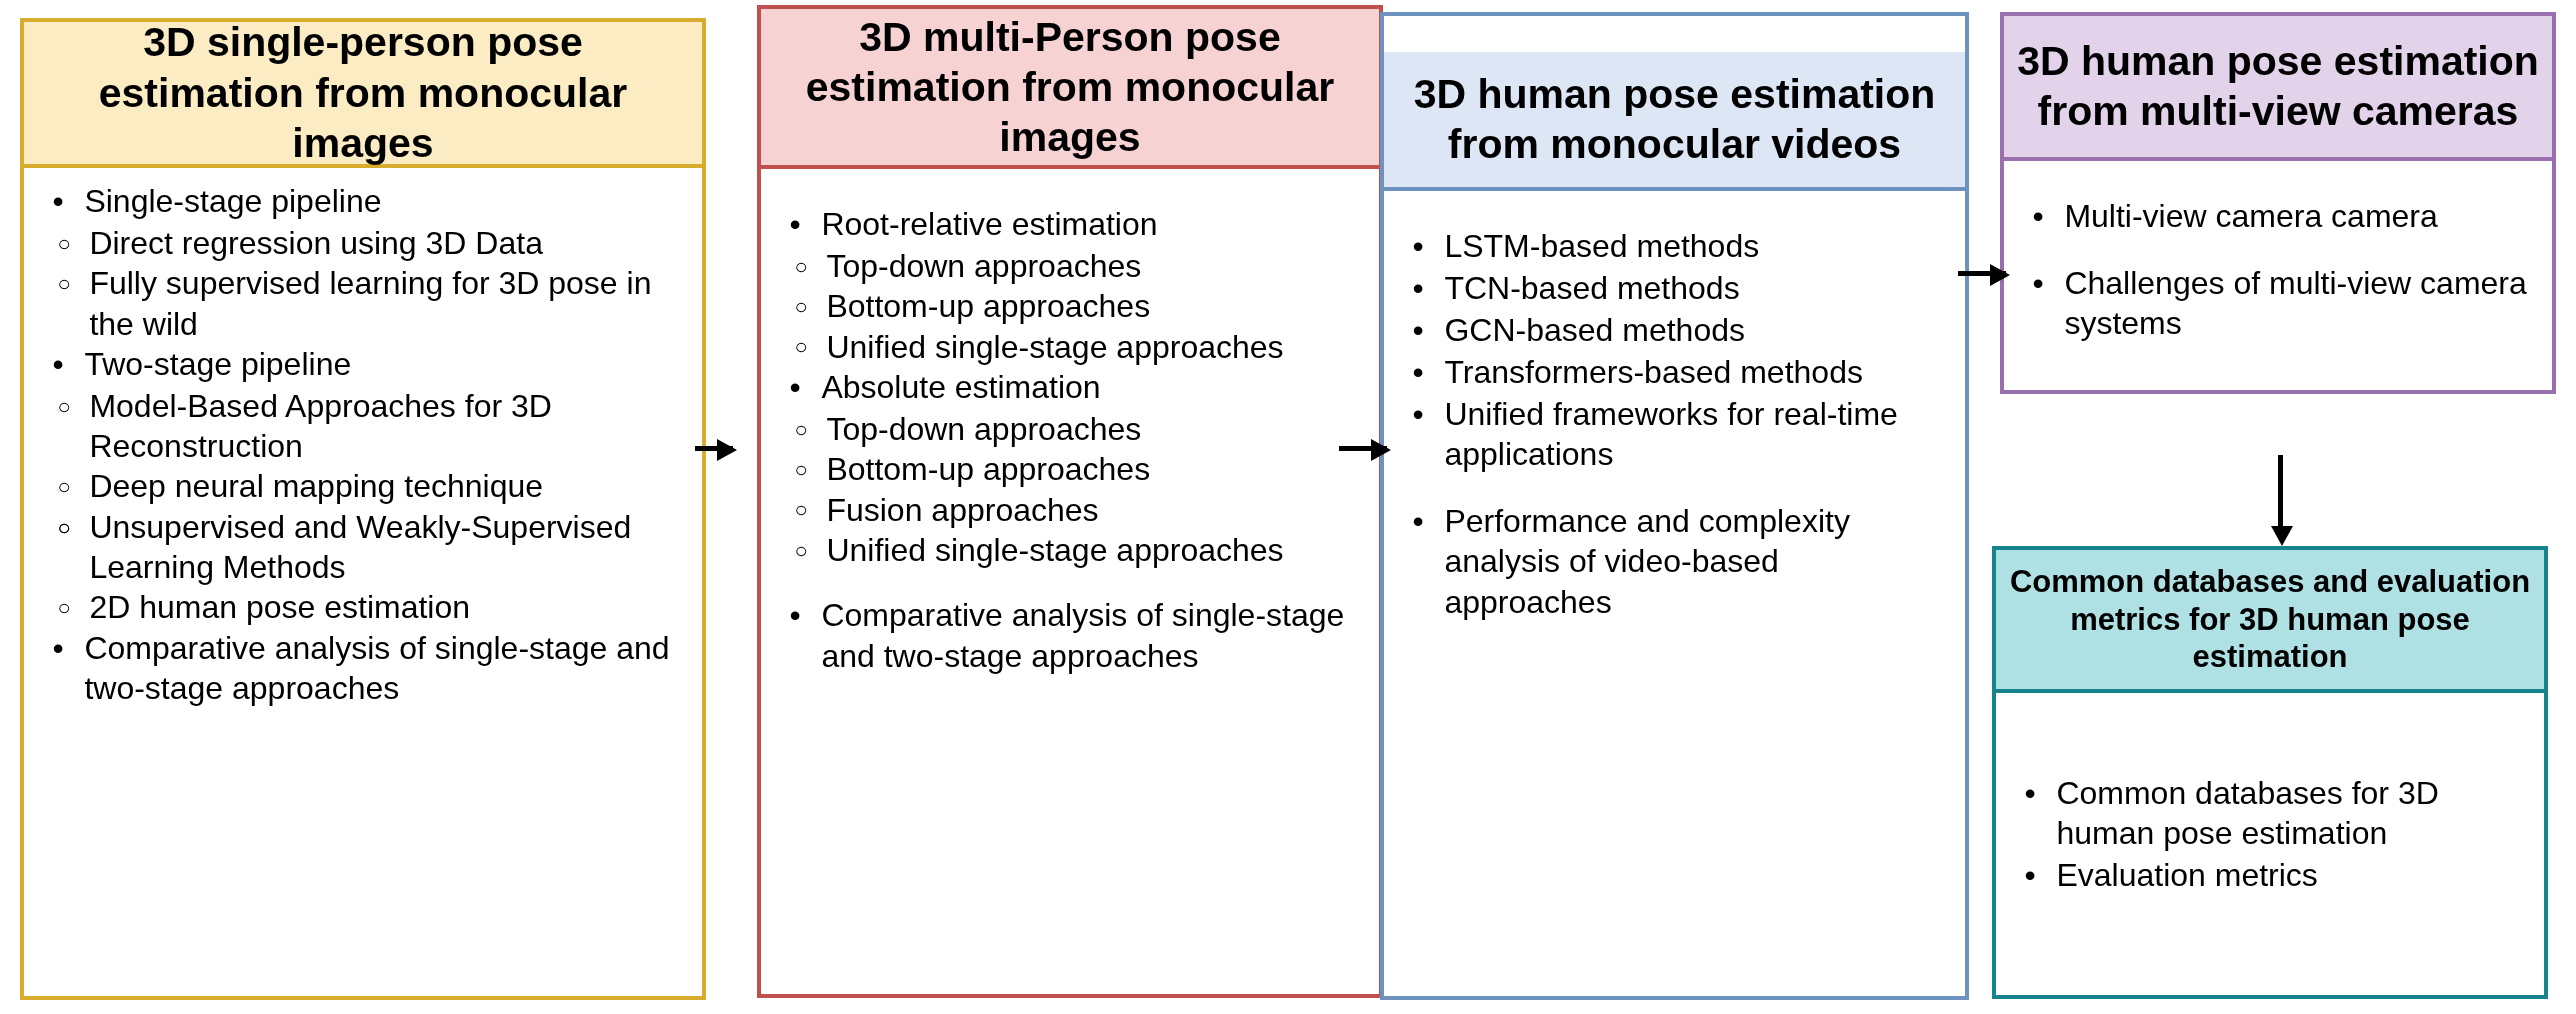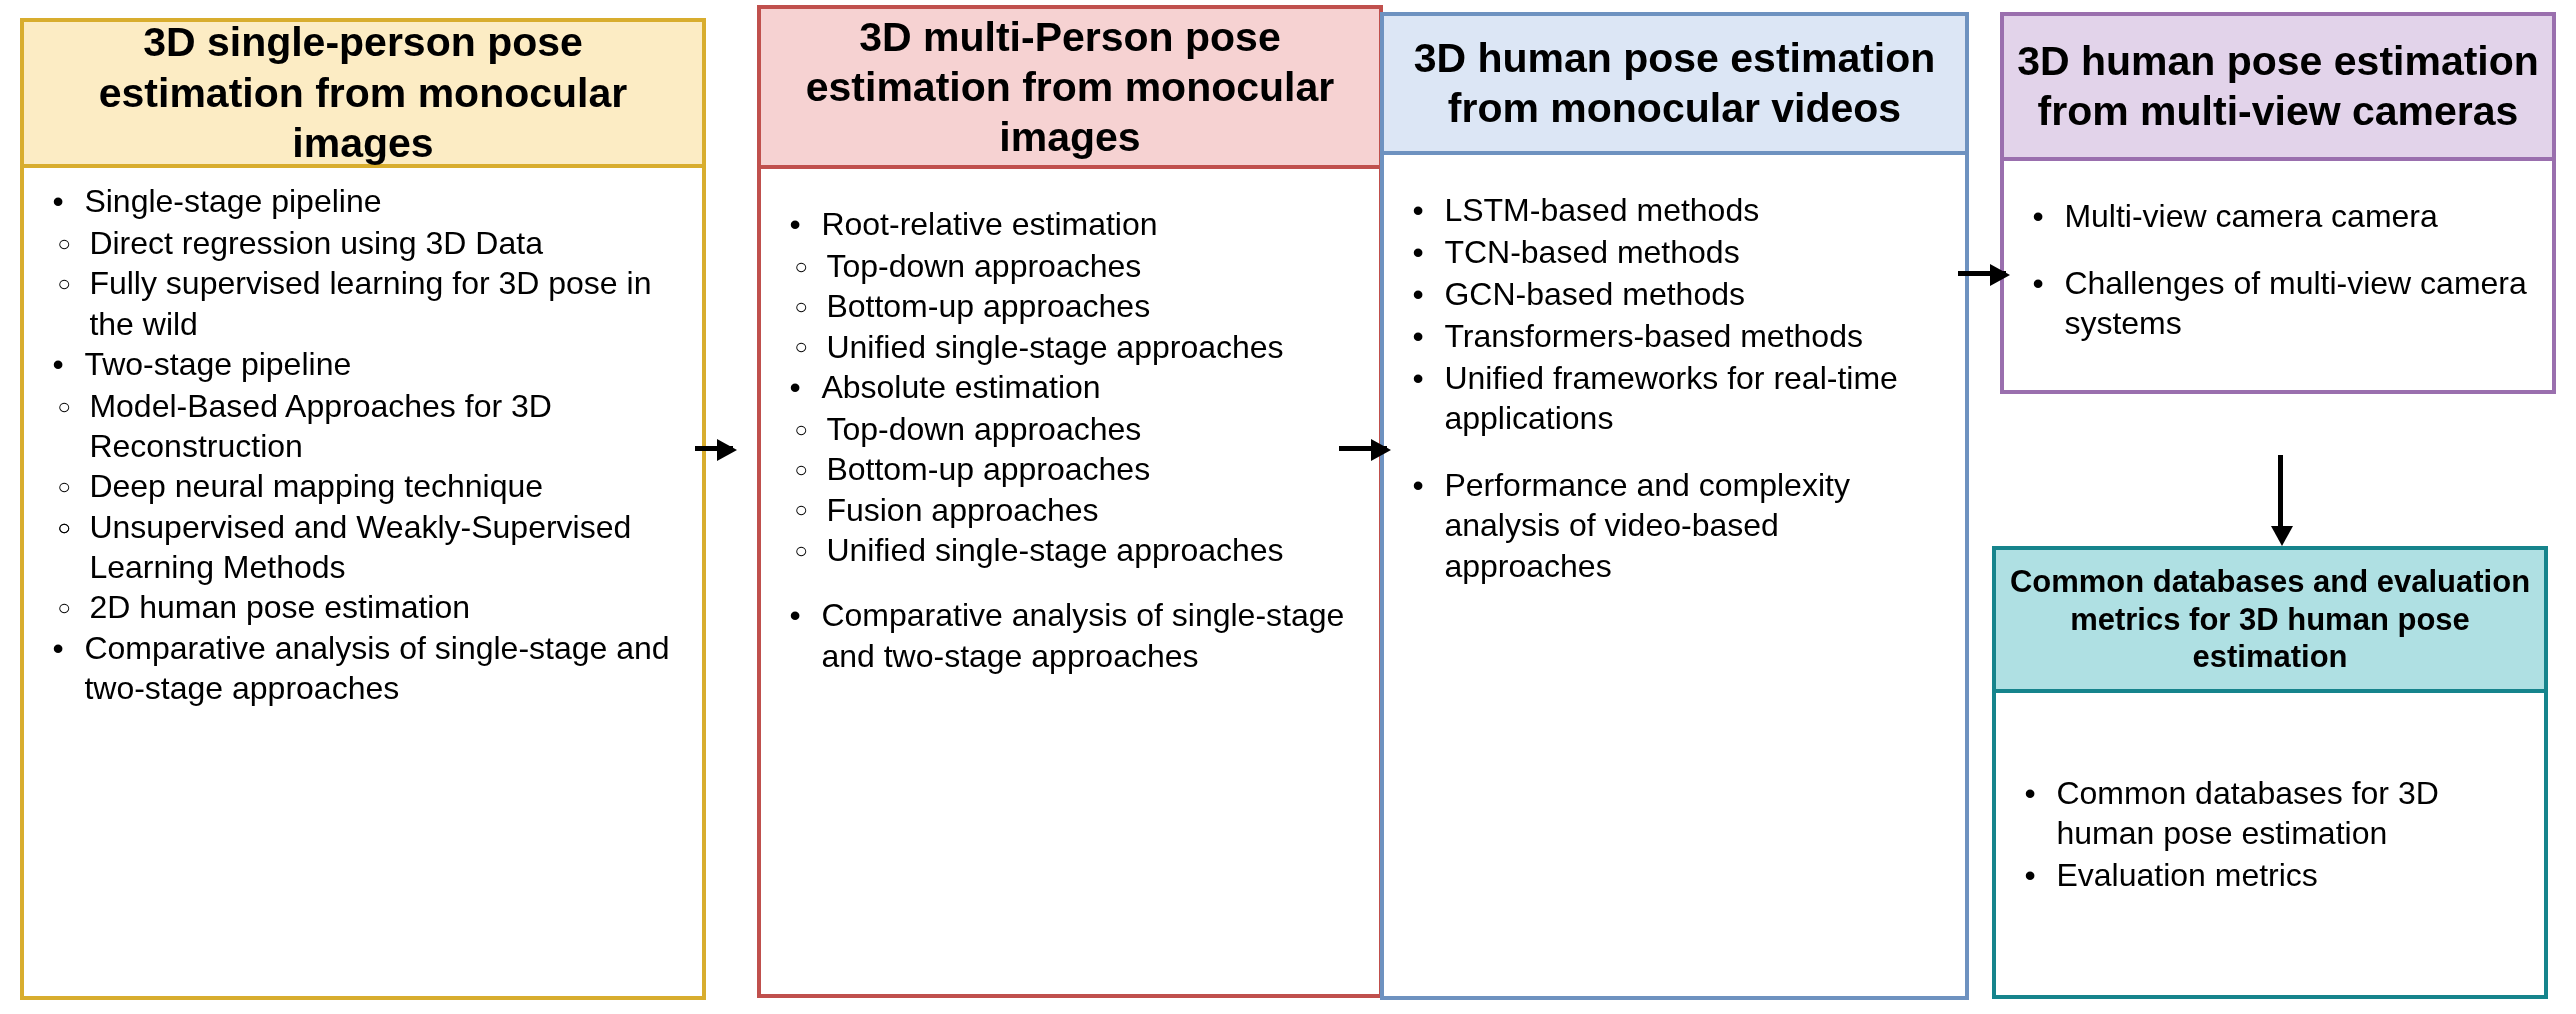--- a/index.html
+++ b/index.html
@@ -235,21 +235,21 @@
         <li class="spacer-li"></li>
         <li class="bullet1">
           <span class="b1mark">•</span>
           <span>Comparative analysis of single-stage and two-stage approaches</span>
         </li>
       </ul>
     </div>
   </div>
 
   <div class="box" style="left:1380px; top:11.7px; width:589px; height:988px; border:4.2px solid #6E92C0;">
-    <div class="box-header" style="background:#DCE6F5; height:139px; border-bottom:4.2px solid #6E92C0;">
+    <div class="box-header" style="background:#DCE6F5; height:139px; border-bottom:4.2px solid #6E92C0;margin-top:36px;">
       <span>3D human pose estimation from monocular videos</span>
     </div>
     <div class="box-body" style="padding-top:35px;">
       <ul class="lv1">
         <li class="bullet1">
           <span class="b1mark">•</span>
           <span>LSTM-based methods</span>
         </li>
         <li class="bullet1">
           <span class="b1mark">•</span>

